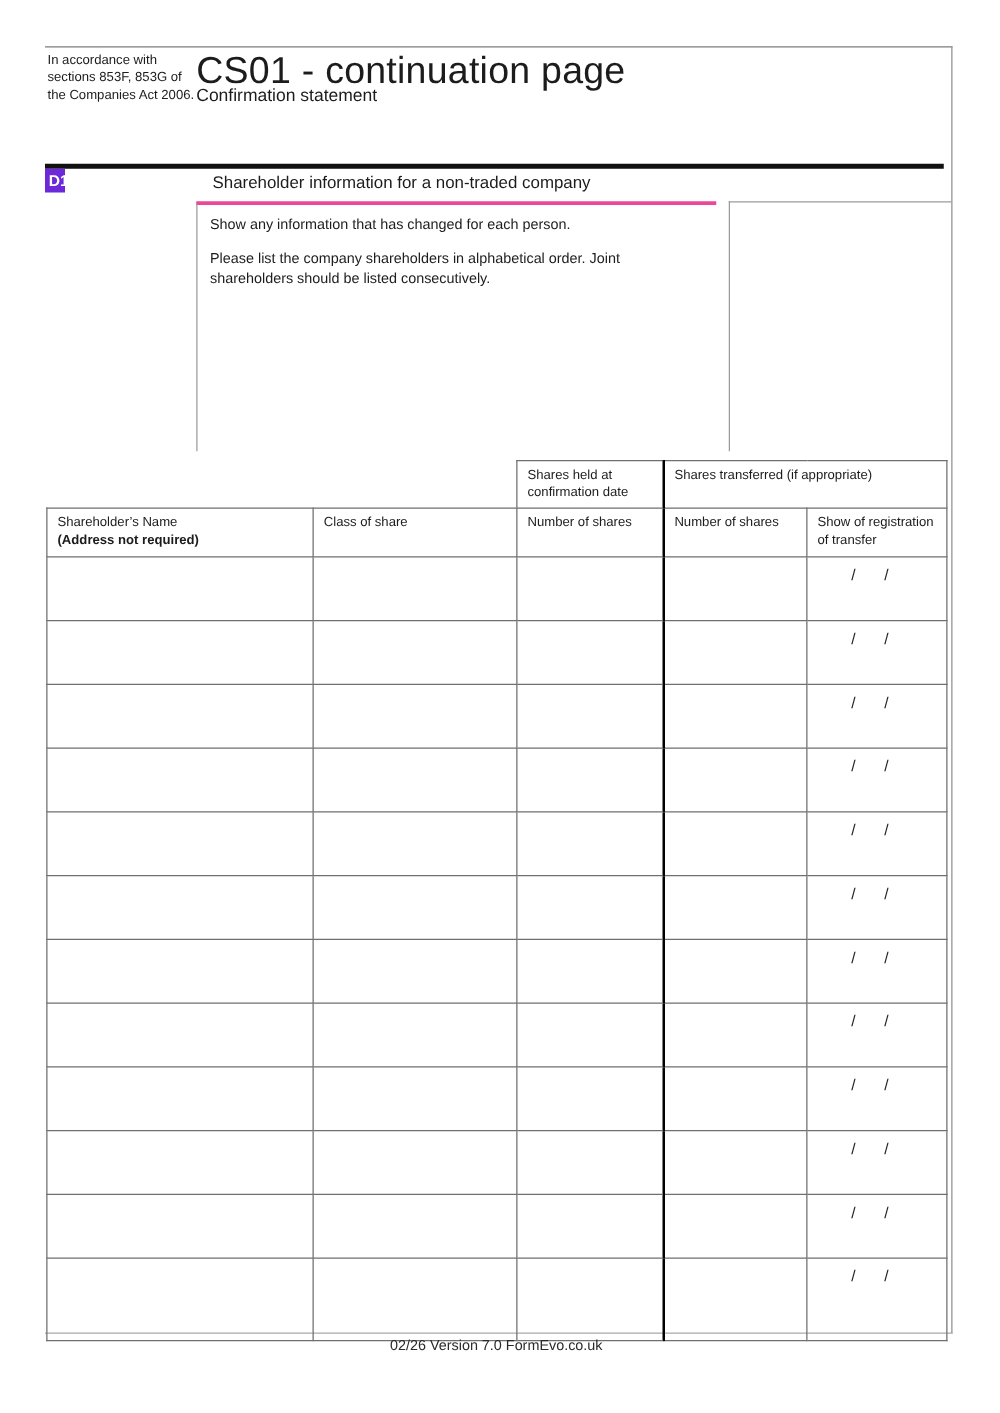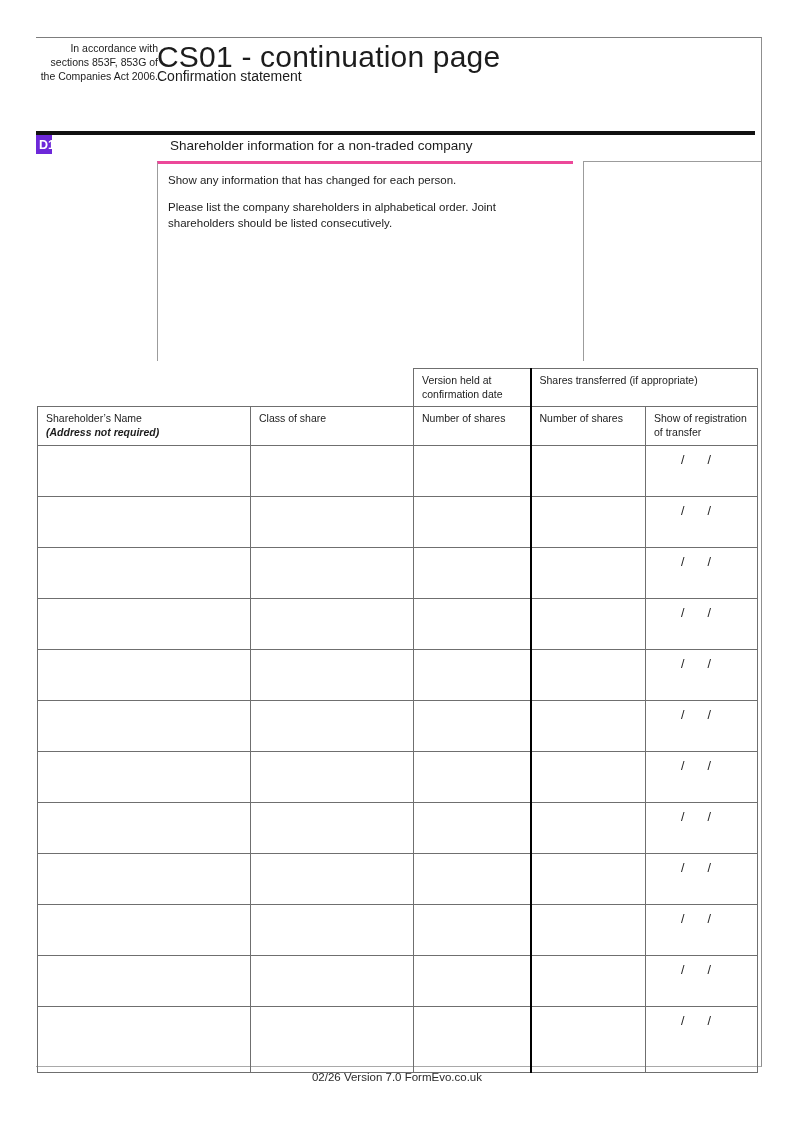--- a/index.html
+++ b/index.html
@@ -15,21 +15,21 @@
 
   
   .page-frame{
     left:36px;top:37px;width:725px;height:1028px;
     border-top:1px solid #7d7d7d;
     border-right:1px solid #8f8f8f;
     border-bottom:1px solid #a9a9a9;
   }
 
   
-  .legal-ref{left:38px;top:42px;width:120px;font-size:10.5px;line-height:1.33;text-align:right;}
+  .legal-ref{left:38px;top:42px;width:120px;font-size:10.5px;line-height:1.33;}
   .form-title{left:157px;top:40px;font-size:30px;letter-spacing:.2px;}
   .form-subtitle{left:157px;top:68px;font-size:14px;}
 
   
   .section-bar{left:36px;top:131px;width:719px;height:4px;background:#111;}
   .section-badge{
     left:36px;top:135px;width:16px;height:19px;background:#6d28d9;color:#fff;
     font-size:12.5px;font-weight:bold;display:flex;align-items:center;padding-left:3px;box-sizing:border-box;
   }
   .section-title{left:158px;top:138px;font-size:13.5px;font-weight:normal;margin-left:12px;}
@@ -62,21 +62,21 @@
     font-size:10.5px;font-weight:normal;text-align:left;vertical-align:top;
     padding:5px 8px;line-height:1.3;box-sizing:border-box;
     white-space:pre-line;
   }
   .sh-table tr.group-row{height:34px;}
   .sh-table tr.col-row{height:35px;}
   .sh-table tbody tr{height:51px;}
   .sh-table tbody tr:last-child{height:66px;}
   .sh-table td.blank{border:none;}
   .sh-table .heavy-left{border-left:2.5px solid #000;}
-  .sublabel{font-weight:bold;font-style:italic;}
+  .sublabel{font-weight:bold;}
   td.date-cell{padding:9px 0 0 0;white-space:nowrap;}
   .sl{display:inline-block;margin-left:27px;font-size:12.5px;color:#222;}
   .sl.s2{margin-left:23px;}
   .sh-table tbody td{padding:6px 8px;}
 
   
   .footer{left:37px;top:1071px;width:720px;text-align:center;font-size:11.5px;color:#2a2a2a;}
 </style>
 </head>
 <body>
@@ -105,21 +105,21 @@
   <colgroup>
       <col class="c1">
       <col class="c2">
       <col class="c3">
       <col class="c4">
       <col class="c5">
     </colgroup>
   <thead>
     <tr class="group-row">
       <td class="blank" colspan="2"></td>
-      <th>Version held at
+      <th>Shares held at
 confirmation date</th>
       <th class="heavy-left" colspan="2">Shares transferred (if appropriate)</th>
     </tr>
     <tr class="col-row">
       <th><span>Shareholder’s Name</span><br><span class="sublabel">(Address not required)</span></th>
       <th>Class of share</th>
       <th>Number of shares</th>
       <th class="heavy-left">Number of shares</th>
       <th>Show of registration
 of transfer</th>

